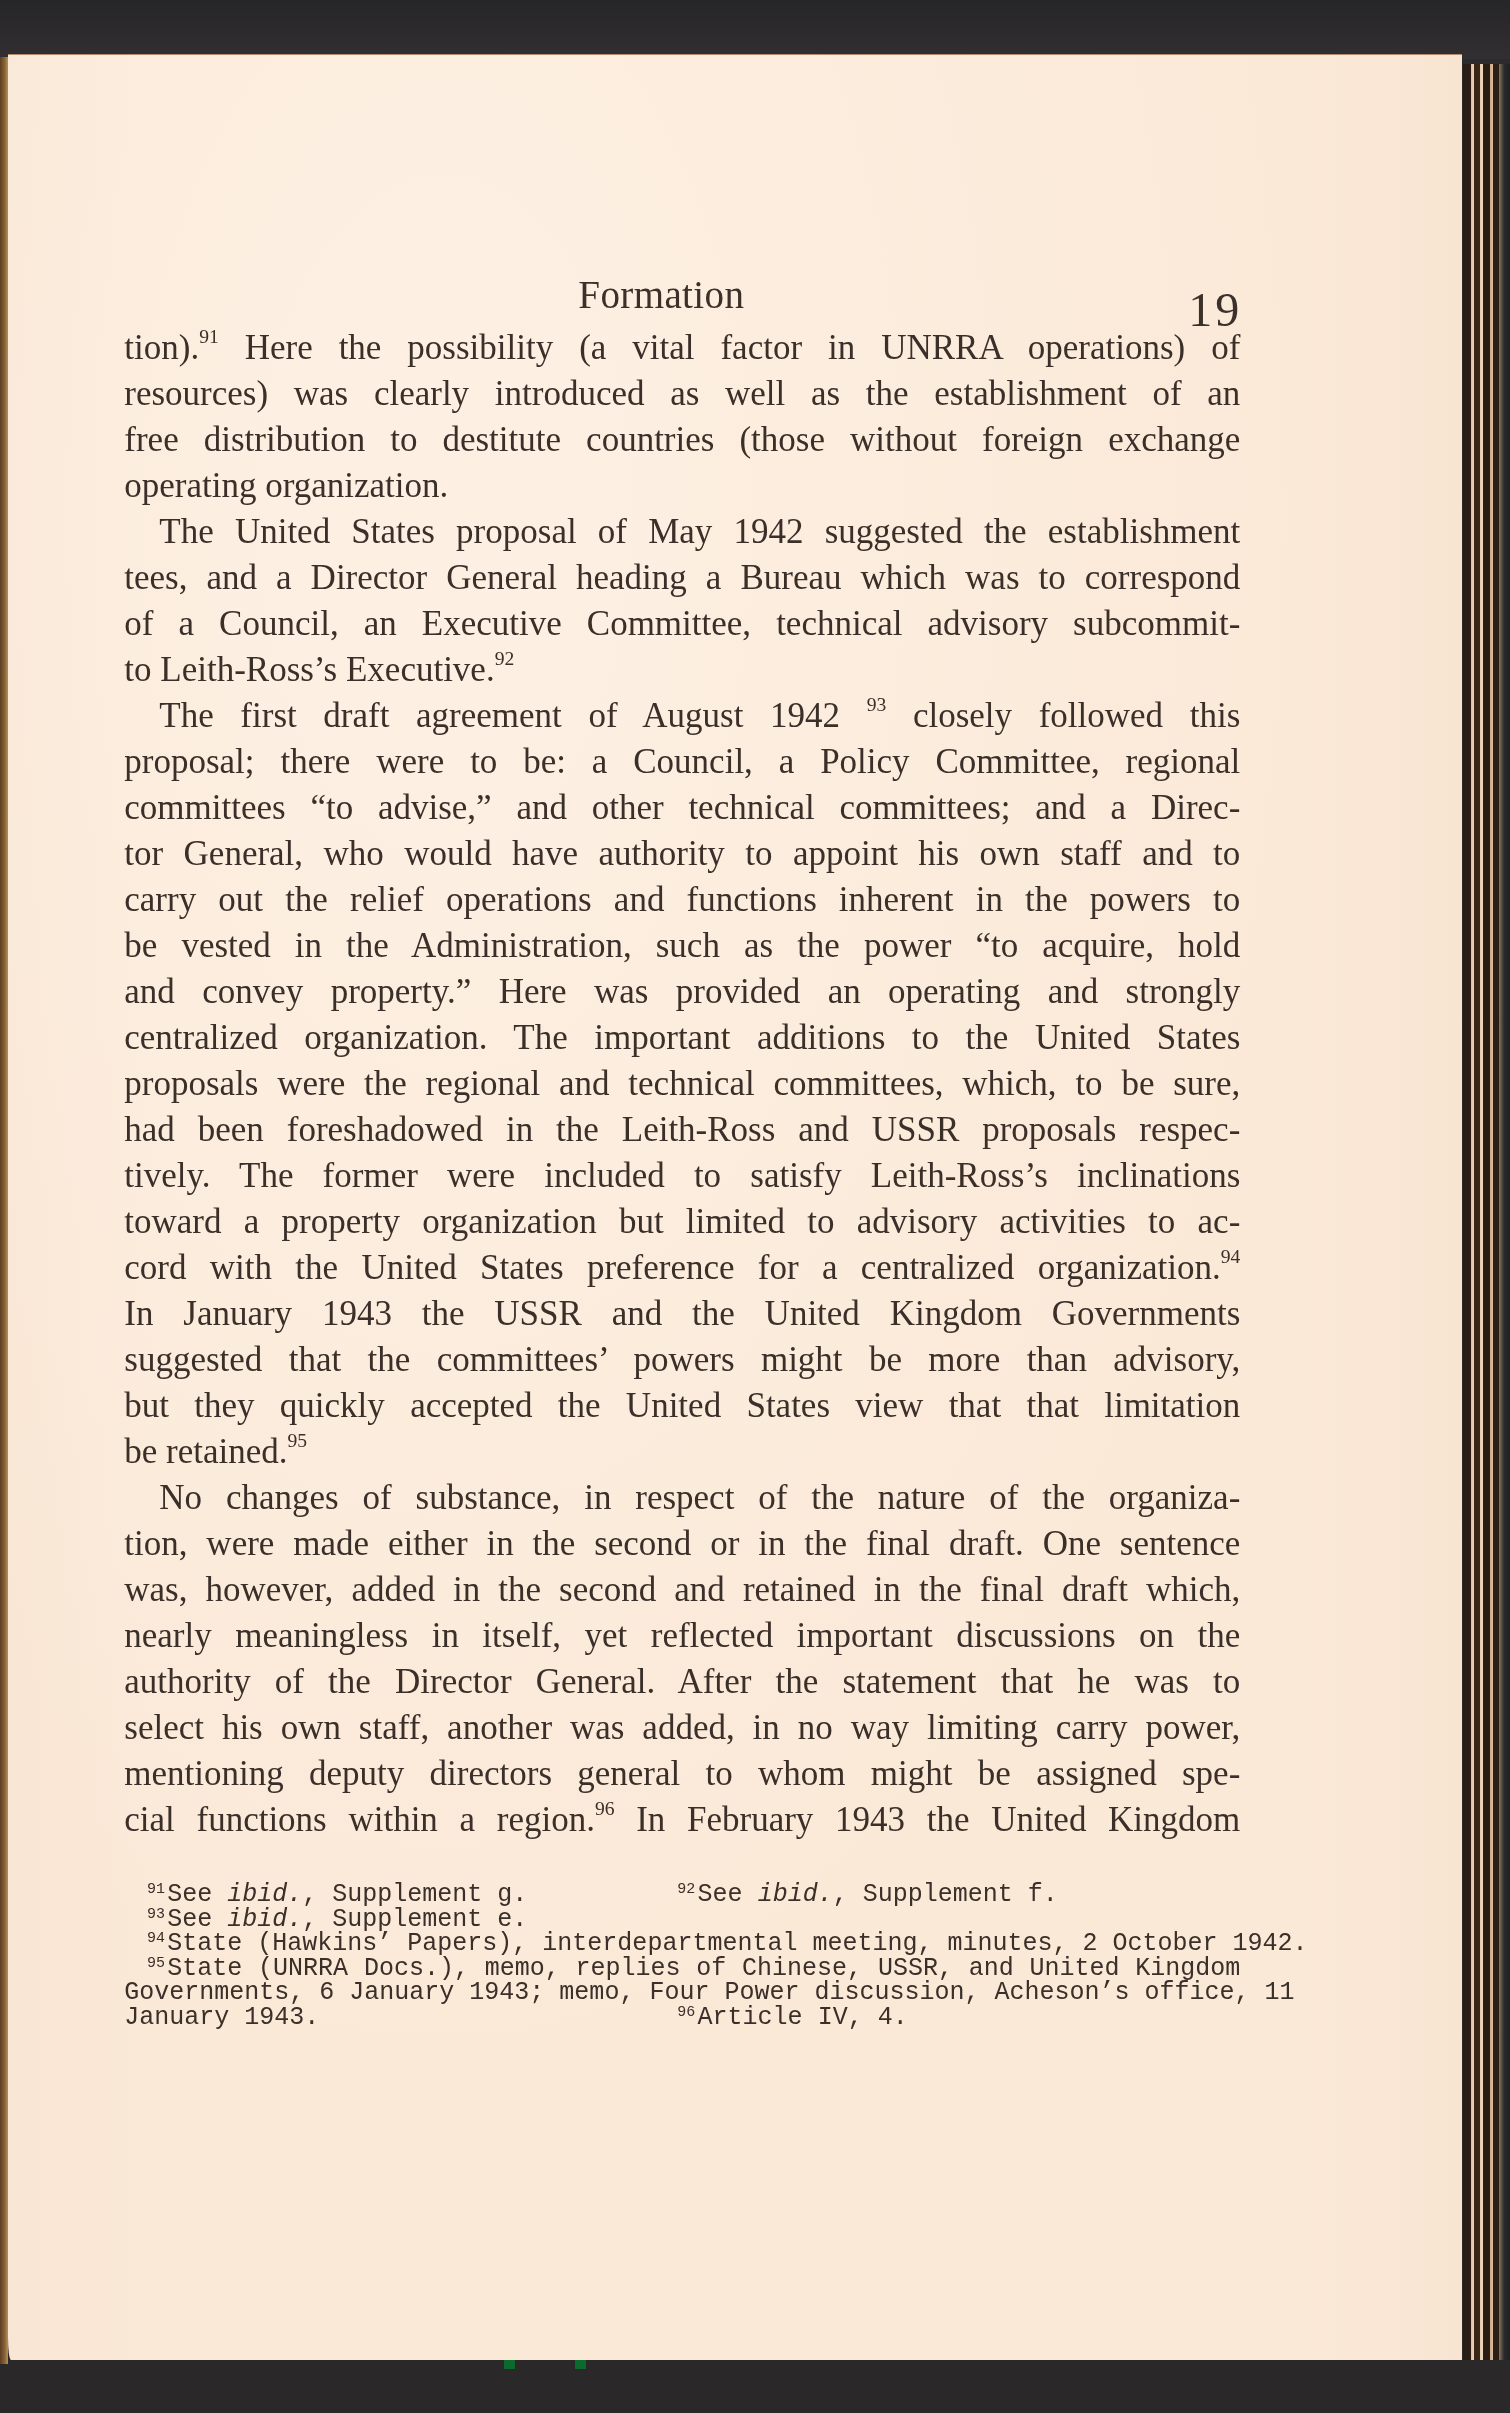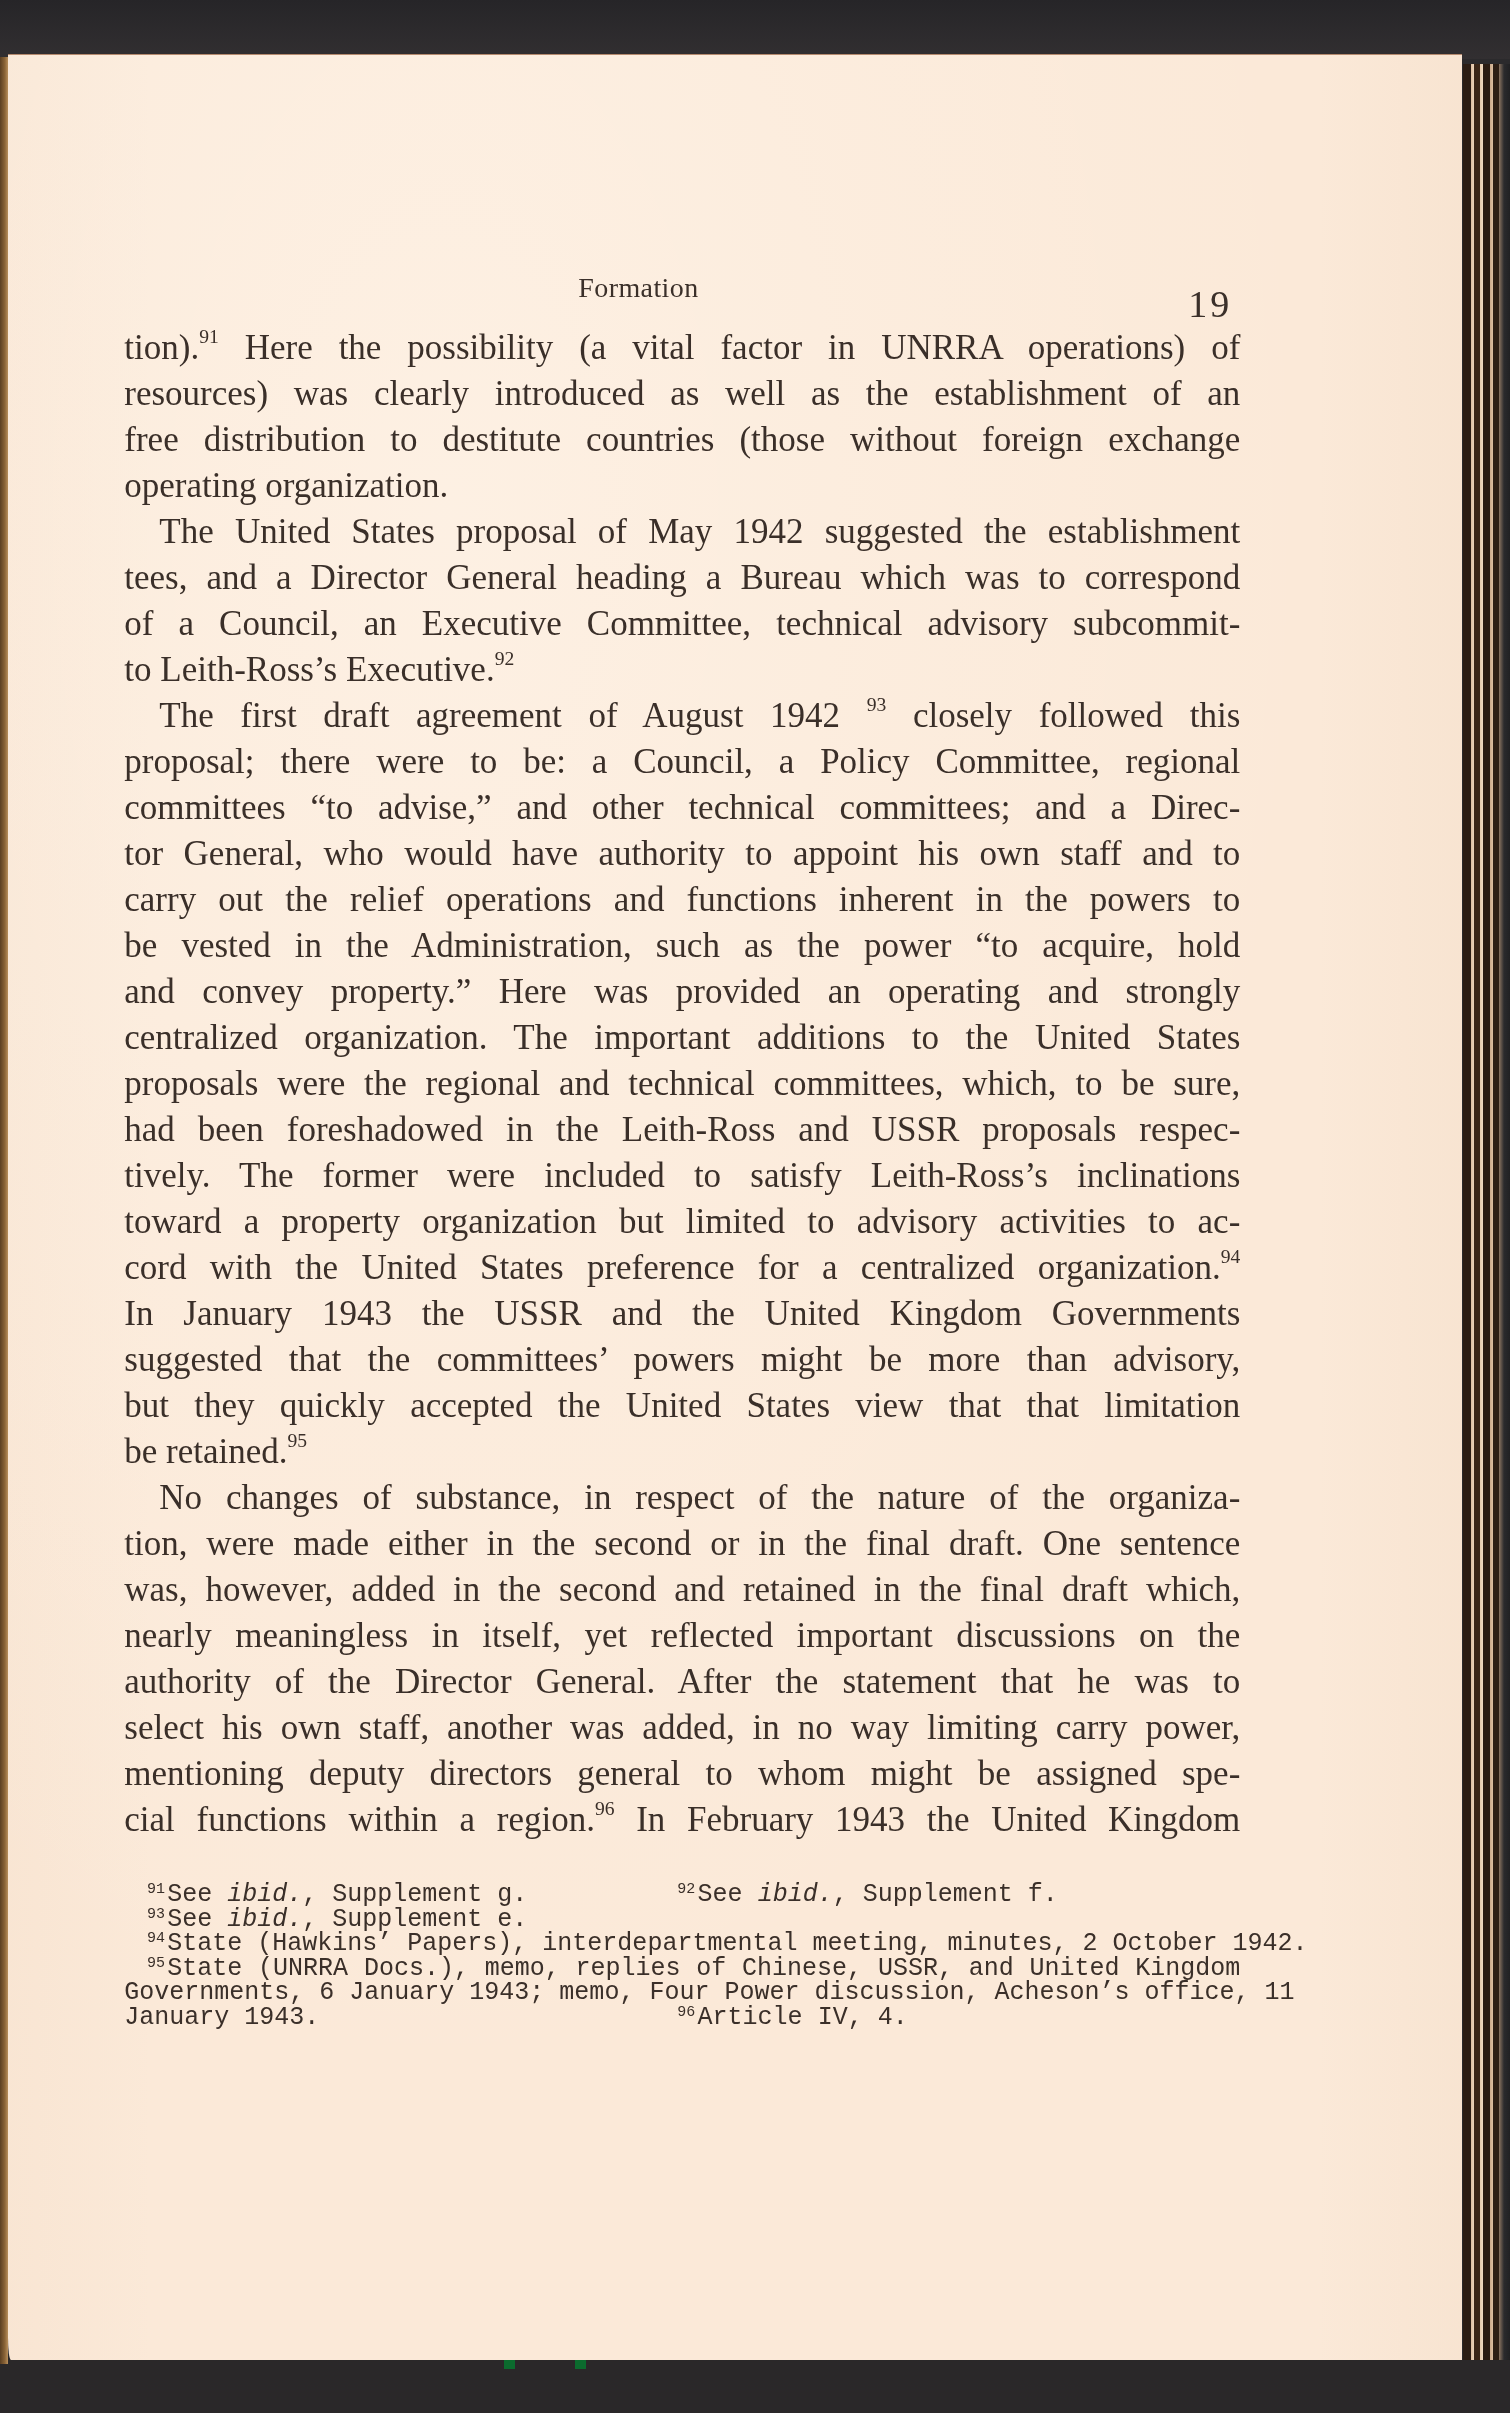--- a/index.html
+++ b/index.html
@@ -37,26 +37,26 @@
     position: absolute; left: 8.3px; top: 54px; width: 1454px; height: 2305px;
     background: #fbe9d8;
     background-image:
       radial-gradient(ellipse at 30% 20%, rgba(255,246,236,0.55) 0%, rgba(255,246,236,0) 60%),
       linear-gradient(90deg, rgba(210,170,130,0.06) 0%, rgba(255,255,255,0) 10%, rgba(255,255,255,0) 90%, rgba(210,170,130,0.08) 100%);
     border-top: 1.5px solid #b58a6e;
     border-bottom-left-radius: 3px 22.7px;
   }
   .head-title {
     position: absolute; left: 570px; top: 217px;
-    font-size: 28px; color: #3b302a; letter-spacing: 0.4px;
+    font-size: 39px; color: #3b302a; letter-spacing: 0.4px;
     white-space: nowrap;
   }
   .page-number {
     position: absolute; left: 1180px; top: 227px;
-    font-size: 38px; color: #3b302a; letter-spacing: 3px;
+    font-size: 48px; color: #3b302a; letter-spacing: 3px;
     white-space: nowrap;
   }
   .body-text {
     position: absolute; left: 116px; top: 270px; width: 1116px;
     color: #3a2f29;
     font-size: 35px; line-height: 46px;
   }
   .line {
     display: block; white-space: nowrap; text-align: justify;
     text-align-last: justify; height: 46px;

